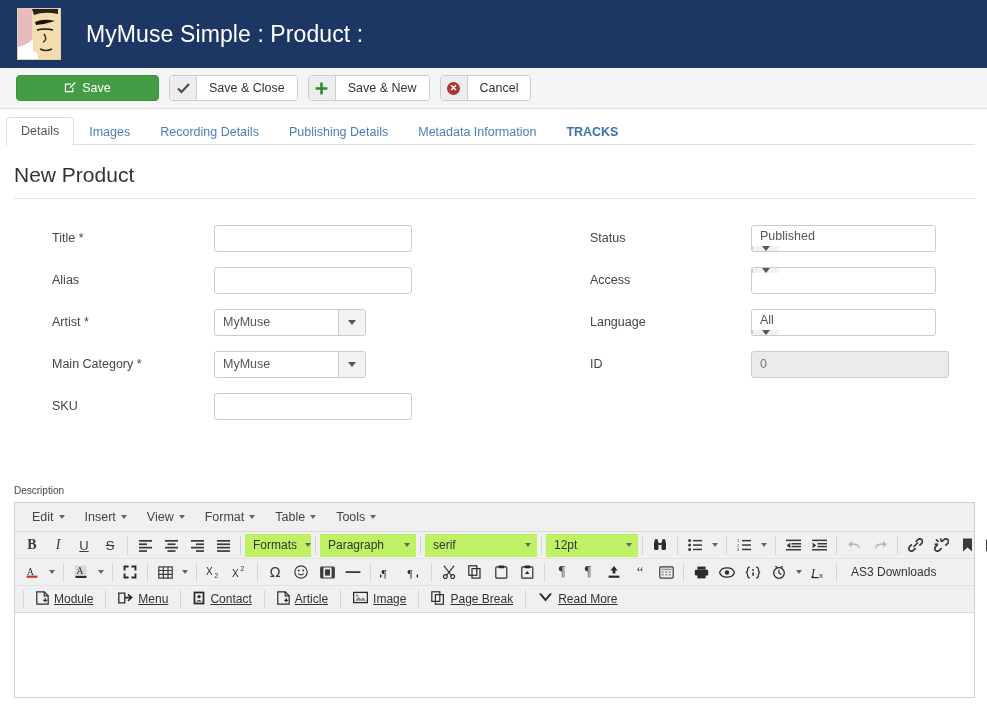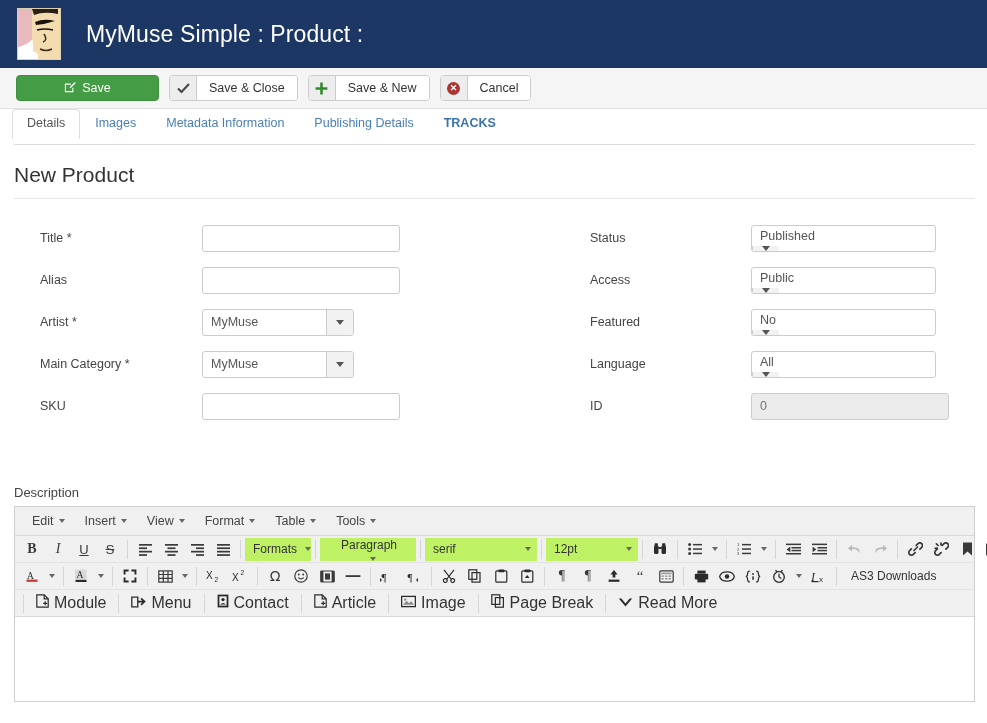--- a/index.html
+++ b/index.html
@@ -86,23 +86,23 @@
     background:#a93535; color:#fff; font-size:9px;
     display:flex; align-items:center; justify-content:center;
     font-weight:bold;
   }
   .pencil-ico { font-size:12px; }
 
   
   #tabs {
     position: relative;
     height: 36px;
-    padding-left: 12px;
+    padding-left: 6px;
     display: flex;
-    align-items: flex-start;
+    align-items: flex-end;
     background: #ffffff;
   }
   #tabs::after {
     content:"";
     position:absolute; left:14px; right:12px; bottom:0;
     height:1px; background:#dddddd;
   }
   .tab {
     position: relative;
     z-index: 2;
@@ -135,21 +135,21 @@
   }
   #title-rule { height:1px; background:#e5e5e5; margin: 0 0 0 0; }
 
   
   #form-area {
     display: flex;
     padding-top: 18px;
     height: 286px;
   }
   .col { position: relative; }
-  .col-left  { width: 560px; padding-left: 40px; }
+  .col-left  { width: 560px; padding-left: 52px; }
   .col-right { width: 427px; padding-left: 30px; }
 
   .frow {
     display: flex;
     align-items: center;
     height: 42px;
   }
   .flabel {
     font-size: 12.5px;
     color: #444444;
@@ -202,21 +202,21 @@
     border-left:4px solid transparent;
     border-right:4px solid transparent;
     border-top:5px solid #555555;
   }
   
   .col-right .sel { width: 185px; flex-direction: column; }
   .col-right .inp.disabled { width: 198px; }
 
   
   #desc-label {
-    font-size: 13px;
+    font-size: 10px;
     color: #444444;
     padding: 0 0 6px 14px;
   }
   #editor {
     margin: 0 12px 0 14px;
     border: 1px solid #cfcfcf;
     background:#ffffff;
   }
   .mce-menubar {
     display:flex; align-items:center;
@@ -277,33 +277,34 @@
     padding: 0 6px 0 8px;
     font-size: 12px;
     color: #333;
     cursor: pointer;
     flex: 0 0 auto;
     justify-content: space-between;
   }
   .listbox .lv { white-space:nowrap; }
   .listbox .lc { margin-left: 8px; }
   .lb-formats { width: 66px; }
-  .lb-para    { width: 96px; flex-direction: column; }
+  .lb-para    { width: 96px; }
   .lb-font    { width: 112px; }
   .lb-size    { width: 92px; }
 
   .jbtn {
     display:flex; align-items:center; gap:5px;
     height: 22px;
     padding: 0 8px;
-    font-size: 16px;
+    font-size: 12px;
     color:#333333;
     cursor:pointer;
     flex:0 0 auto;
     white-space:nowrap;
+    text-decoration:underline;
   }
   .as3 {
     font-size: 12px; color:#333333; padding: 0 10px;
     cursor:pointer; white-space:nowrap;
   }
   #editor-body {
     height: 84px;
     background: #ffffff;
   }
 </style>
@@ -361,22 +362,23 @@
     <span class="ico">
       <span class="xcirc">✕</span>
     </span>
     <span class="lbl">Cancel</span>
   </div>
 </div>
 
 <div id="tabs">
   <div class="tab active">Details</div>
   <div class="tab">Images</div>
+  <div class="tab">Recording Details</div>
+  <div class="tab">Publishing Details</div>
   <div class="tab">Metadata Information</div>
-  <div class="tab">Publishing Details</div>
   <div class="tab bold">TRACKS</div>
 </div>
 
 <div id="page-title-wrap">
   <h1 id="page-title">New Product</h1>
   <div id="title-rule"></div>
 </div>
 
 <div id="form-area">
 
@@ -427,36 +429,26 @@
         <span class="sv">Published</span>
         <span class="sbtn">
             <span class="caret"></span>
           </span>
       </div>
     </div>
 
     <div class="frow">
       <div class="flabel">Access</div>
       <div class="sel">
-        <span class="sv">Public</span>
         <span class="sbtn">
             <span class="caret"></span>
           </span>
       </div>
     </div>
 
-    <div class="frow">
-      <div class="flabel">Featured</div>
-      <div class="sel">
-        <span class="sv">No</span>
-        <span class="sbtn">
-            <span class="caret"></span>
-          </span>
-      </div>
-    </div>
 
     <div class="frow">
       <div class="flabel">Language</div>
       <div class="sel">
         <span class="sv">All</span>
         <span class="sbtn">
             <span class="caret"></span>
           </span>
       </div>
     </div>

